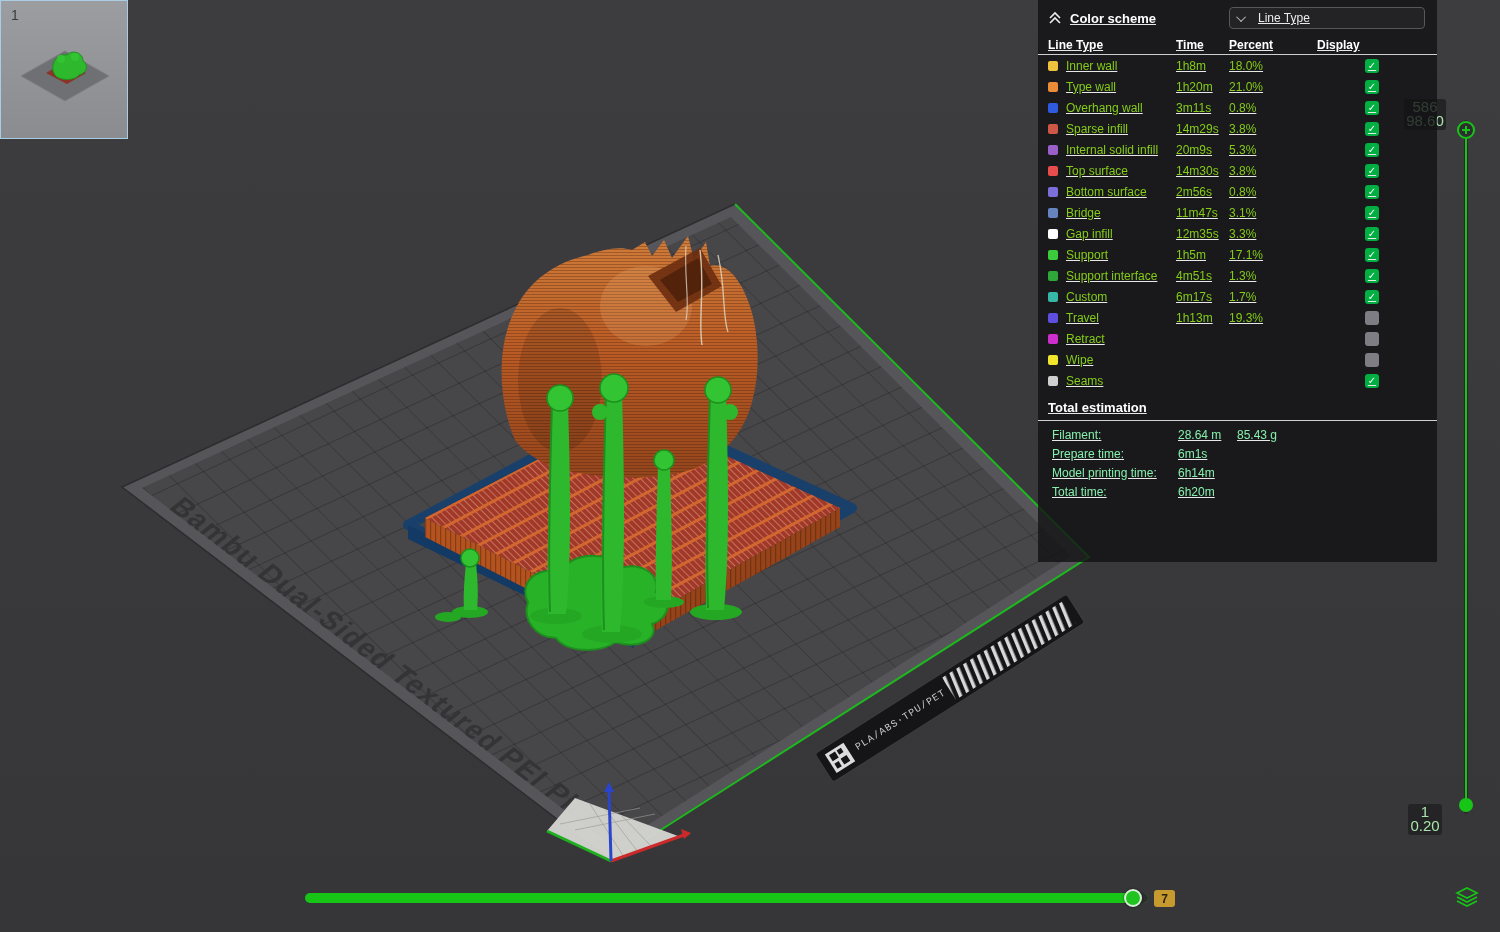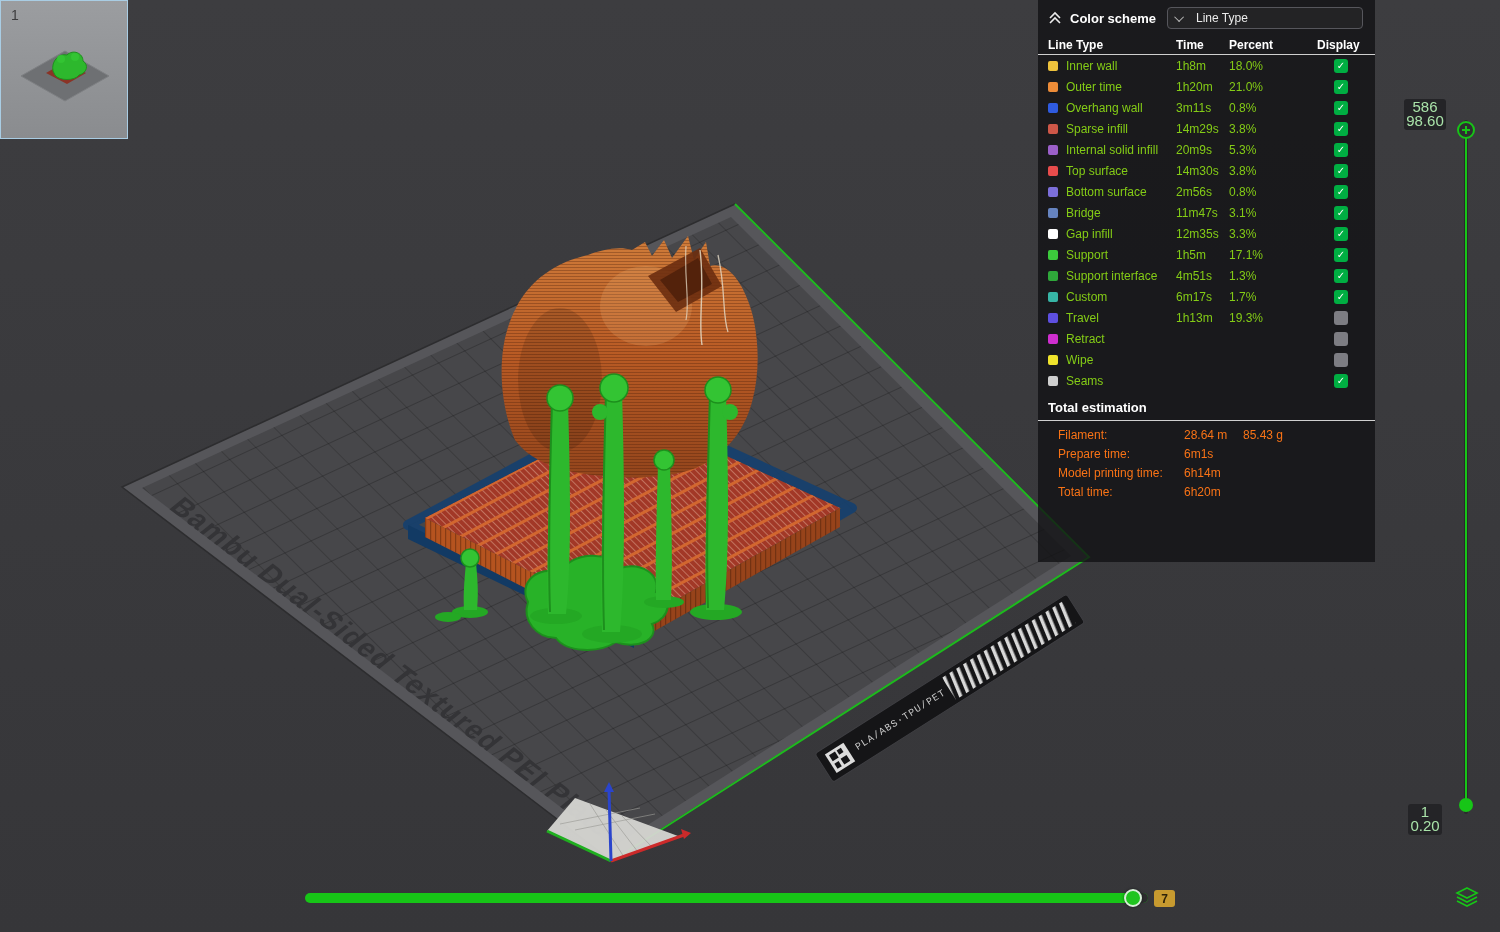--- a/index.html
+++ b/index.html
@@ -9,22 +9,22 @@
 
   
   .viewport { position:absolute; inset:0; z-index:0; }
 
   
   .plate-thumb { position:absolute; left:0; top:0; width:128px; height:139px; z-index:4;
                  background:linear-gradient(#9b9da0,#8a8c8f); border:1px solid #a9cde4; }
   .plate-thumb-number { position:absolute; left:10px; top:6px; font-size:14px; color:#3c3c3e; }
 
   
-  .legend-panel { position:absolute; left:1038px; top:0; width:337px; height:562px; z-index:5;
-                  background:rgba(18,18,20,0.80); font-size:12px; }
+  .legend-panel { position:absolute; left:1038px; top:0; width:399px; height:562px; z-index:5;
+                  background:rgba(18,18,20,0.80); font-size:12px;text-decoration:underline; }
   .panel-header { display:flex; align-items:center; height:36px; padding:0 12px 0 10px; }
   .panel-title { font-weight:bold; font-size:13px; color:#fff; margin-left:8px; }
   .dropdown { margin-left:auto; width:196px; height:22px; background:#232325;
               border:1px solid #56565c; border-radius:4px; display:flex; align-items:center;
               padding:0 9px; cursor:pointer; }
   .caret { width:7px; height:7px; border-left:1.5px solid #b8b8b8; border-bottom:1.5px solid #b8b8b8;
            transform:rotate(-45deg) translateY(-2px); margin-right:12px; }
   .dropdown-value { font-size:12px; color:#ececec; }
 
   .table-header { display:grid; grid-template-columns:128px 53px 88px 1fr; align-items:center;
@@ -36,21 +36,21 @@
   .lt-label, .lt-time, .lt-pct { color:#84cc16; white-space:nowrap; }
   .lt-check { width:14px; height:14px; border-radius:3px; background:#7d7d83; justify-self:center;
               display:flex; align-items:center; justify-content:center; cursor:pointer; }
   .lt-check.checked { background:#00AE42; }
   .lt-check.checked::after { content:"✓"; font-size:10px; color:#fff; }
 
   .totals-title { font-weight:bold; font-size:13px; color:#fff; padding:9px 10px 5px;
                   border-bottom:1px solid #d0d0d0; }
   .totals-rows { padding-top:4px; }
   .total-row { display:grid; grid-template-columns:126px 59px 1fr; align-items:center;
-               height:19px; padding:0 20px; color:#f97316; }
+               height:19px; padding:0 14px; color:#86efac; }
 
   
   .vslider-track { position:absolute; left:1464px; top:120px; width:4px; height:694px; z-index:4;
                    background:#2a2a2c; border-radius:2px; cursor:pointer; }
   .vslider-fill { position:absolute; left:1465px; top:130px; width:2px; height:676px; z-index:4;
                   background:#17c517; }
   .vslider-handle-top { position:absolute; left:1457px; top:121px; width:18px; height:18px; z-index:5;
                         border-radius:50%; background:#2e2e30; border:2px solid #17c517; cursor:pointer; }
   .vslider-handle-top::before { content:""; position:absolute; left:3px; right:3px; top:50%; height:2px;
                                 margin-top:-1px; background:#17c517; }
@@ -246,21 +246,21 @@
     <div>
         <div class="lt-row">
           <span class="swatch" style="background:#EEC23C"></span>
           <span class="lt-label">Inner wall</span>
           <span class="lt-time">1h8m</span>
           <span class="lt-pct">18.0%</span>
           <span class="lt-check checked"></span>
         </div>
         <div class="lt-row">
           <span class="swatch" style="background:#ED8C38"></span>
-          <span class="lt-label">Outer time</span>
+          <span class="lt-label">Type wall</span>
           <span class="lt-time">1h20m</span>
           <span class="lt-pct">21.0%</span>
           <span class="lt-check checked"></span>
         </div>
         <div class="lt-row">
           <span class="swatch" style="background:#2F5BE0"></span>
           <span class="lt-label">Overhang wall</span>
           <span class="lt-time">3m11s</span>
           <span class="lt-pct">0.8%</span>
           <span class="lt-check checked"></span>

